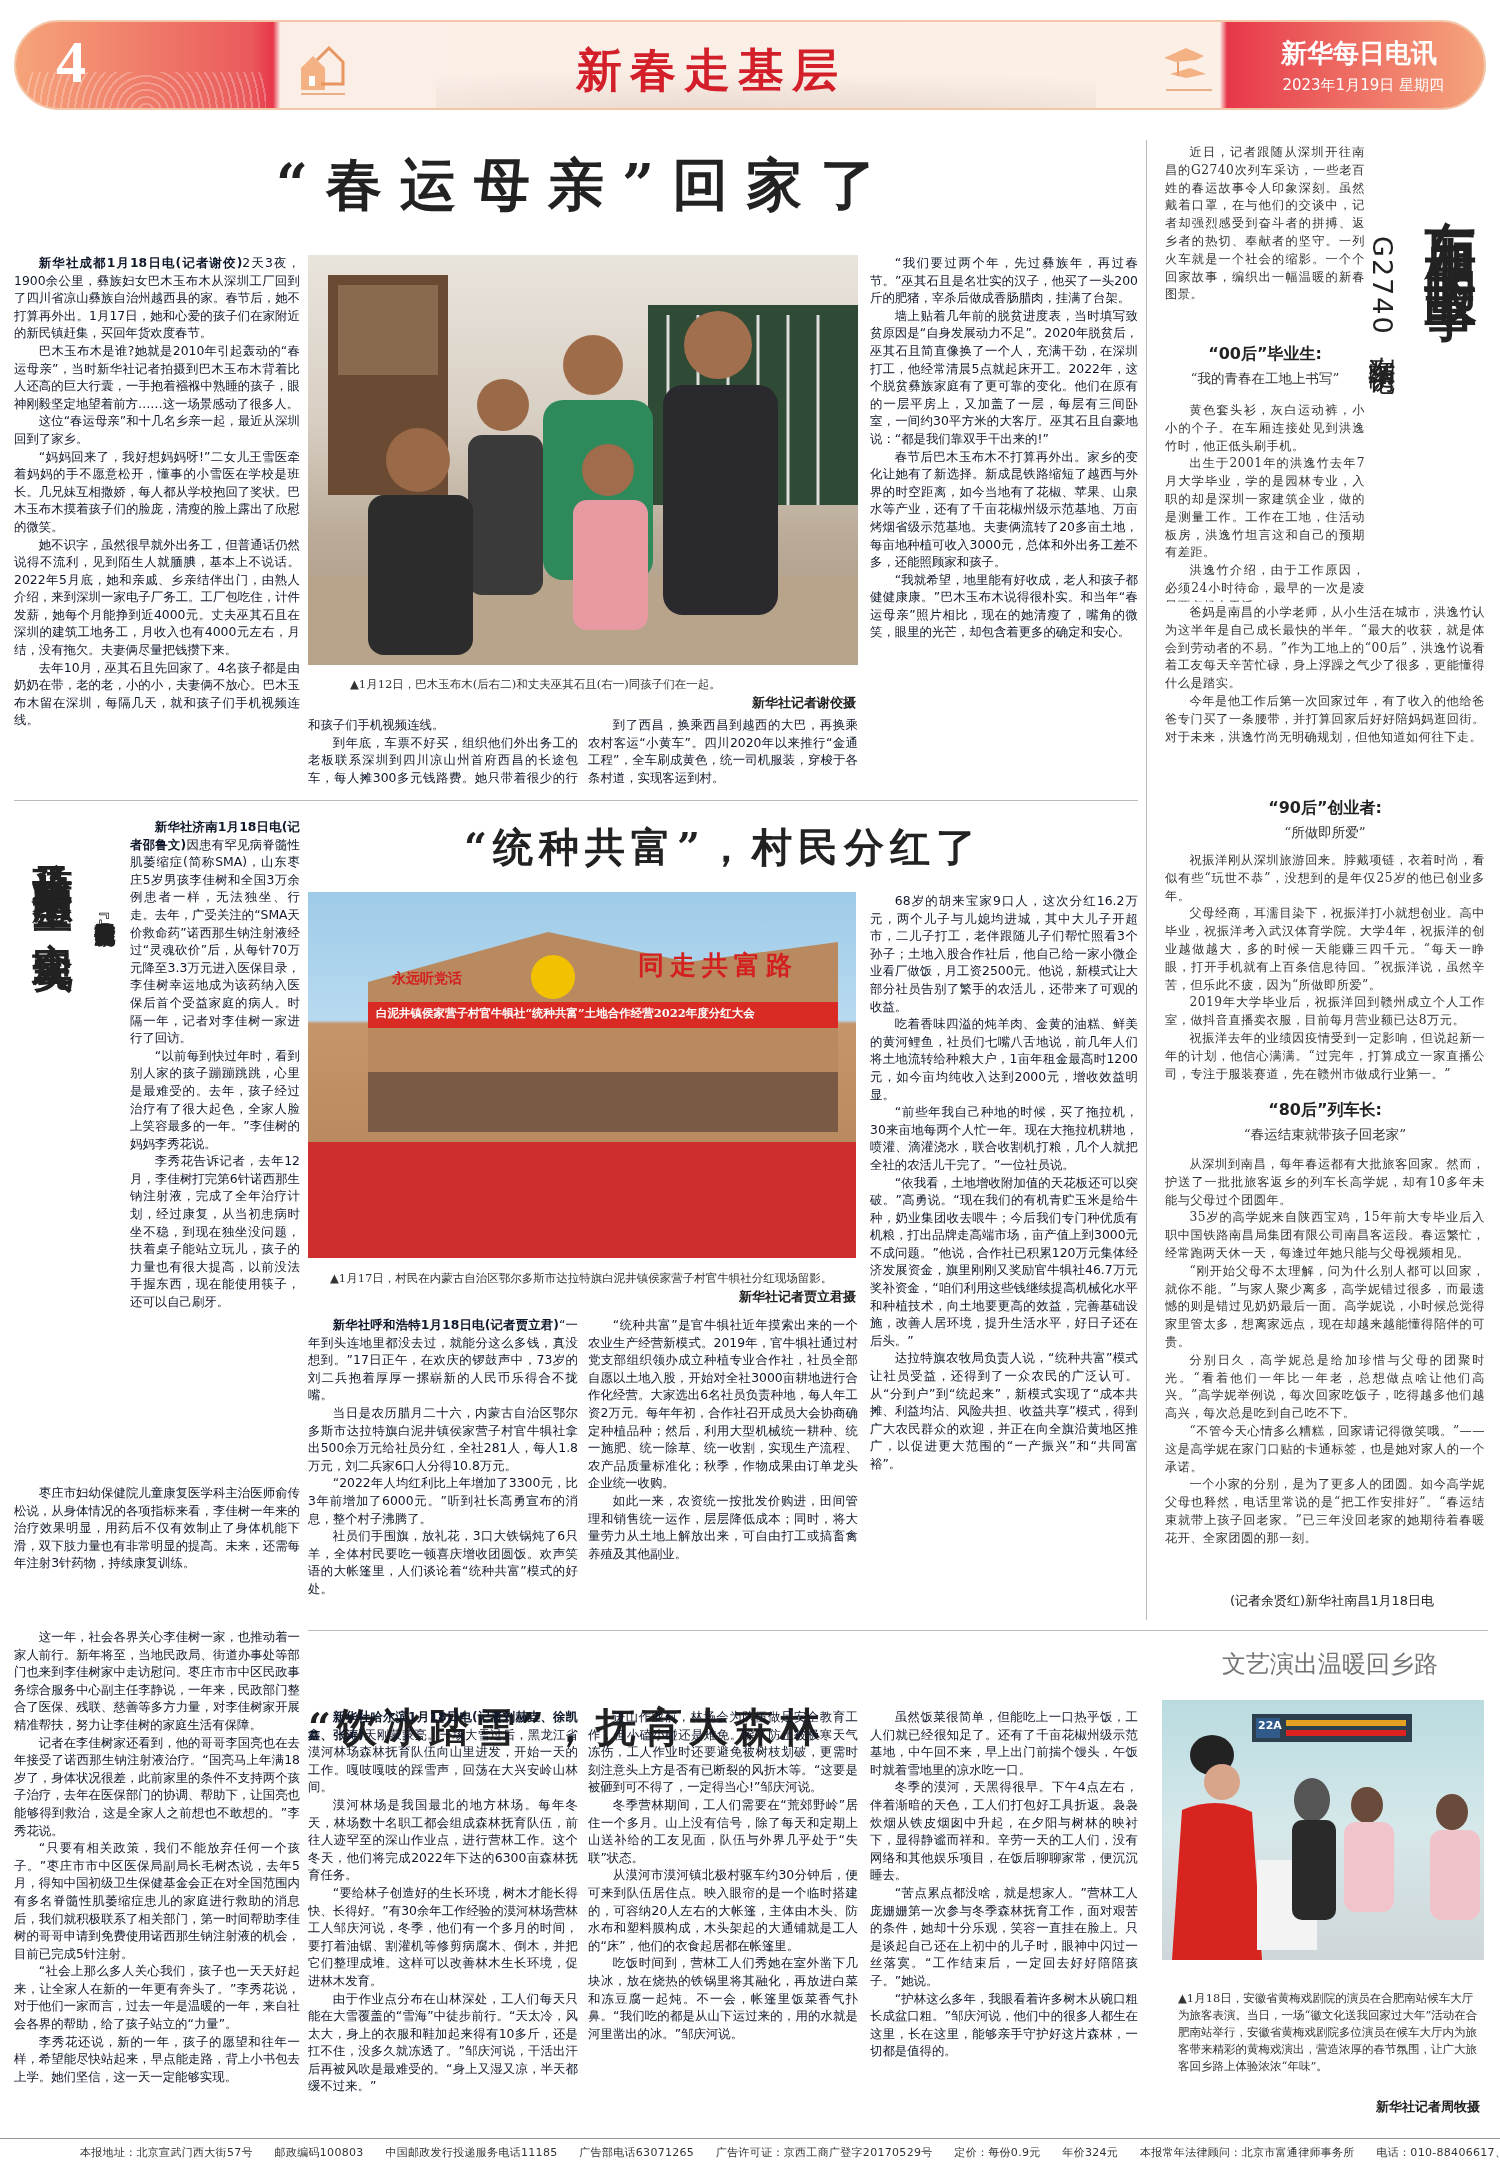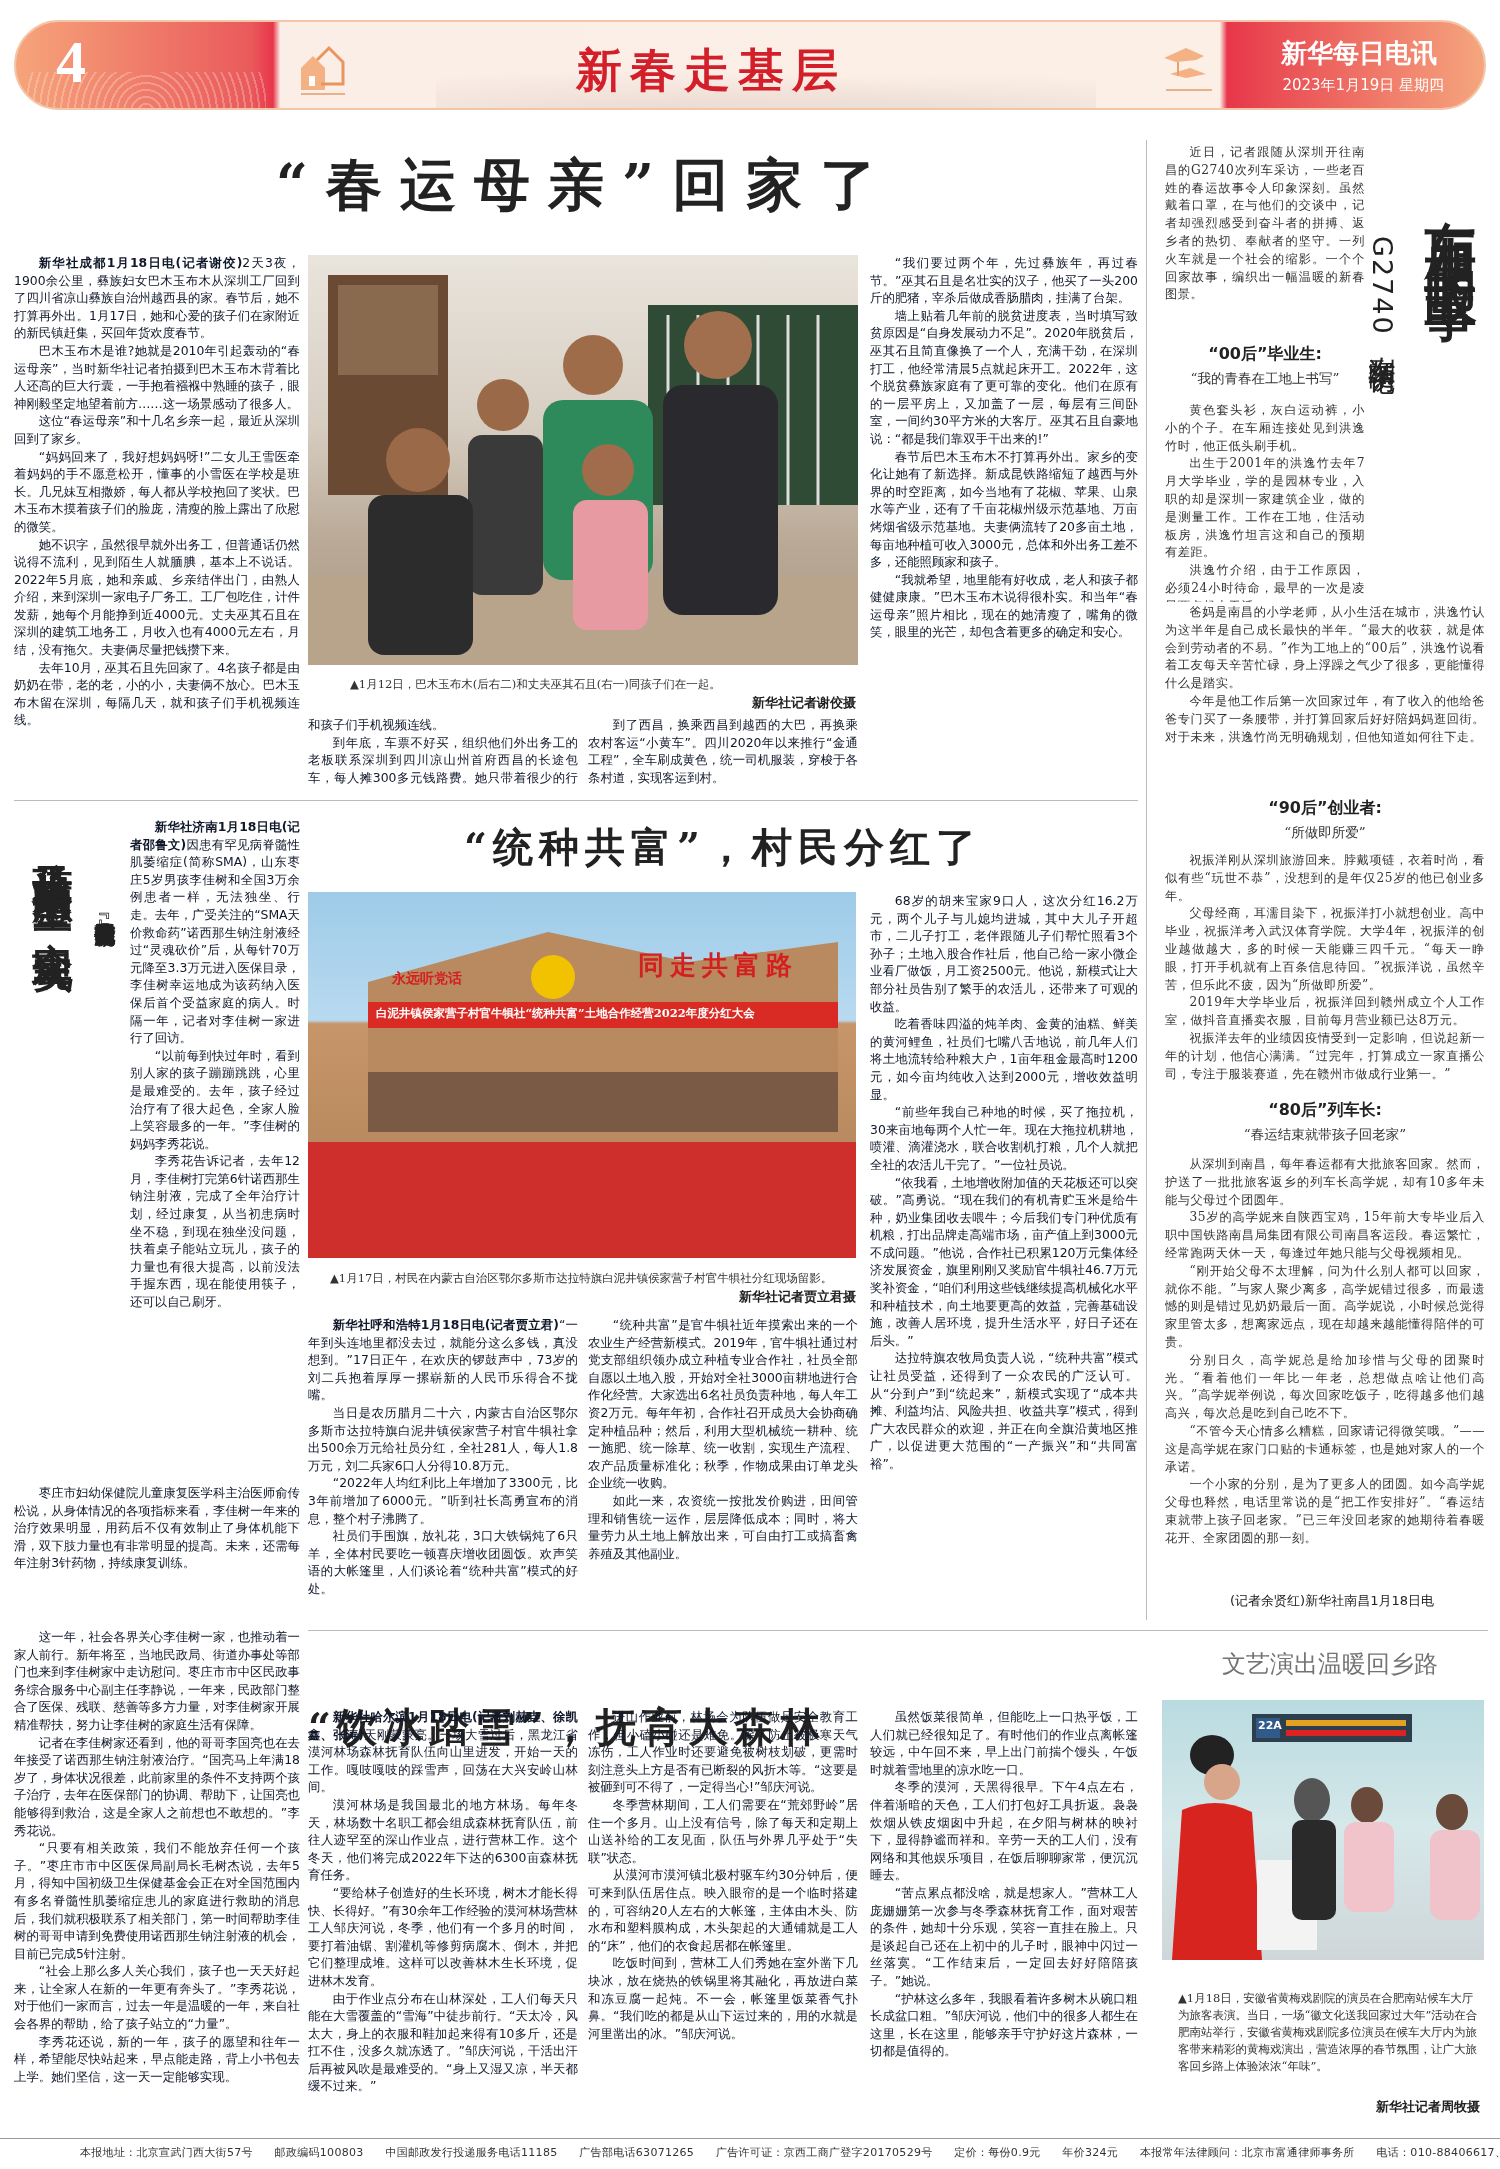--- a/index.html
+++ b/index.html
@@ -219,21 +219,21 @@
   <p>“要给林子创造好的生长环境，树木才能长得快、长得好。”有30余年工作经验的漠河林场营林工人邹庆河说，冬季，他们有一个多月的时间，要打着油锯、割灌机等修剪病腐木、倒木，并把它们整理成堆。这样可以改善林木生长环境，促进林木发育。</p>
   <p>由于作业点分布在山林深处，工人们每天只能在大雪覆盖的“雪海”中徒步前行。“天太冷，风太大，身上的衣服和鞋加起来得有10多斤，还是扛不住，没多久就冻透了。”邹庆河说，干活出汗后再被风吹是最难受的。“身上又湿又凉，半天都缓不过来。”</p>
 </div>
 <div class="abs txt" style="left:588px;top:1708px;width:270px;height:420px">
   <p>进山作业前，林场会为队伍做足安全教育工作，但小磕小碰还是难免。除了防止被极寒天气冻伤，工人作业时还要避免被树枝划破，更需时刻注意头上方是否有已断裂的风折木等。“这要是被砸到可不得了，一定得当心!”邹庆河说。</p>
   <p>冬季营林期间，工人们需要在“荒郊野岭”居住一个多月。山上没有信号，除了每天和定期上山送补给的工友见面，队伍与外界几乎处于“失联”状态。</p>
   <p>从漠河市漠河镇北极村驱车约30分钟后，便可来到队伍居住点。映入眼帘的是一个临时搭建的，可容纳20人左右的大帐篷，主体由木头、防水布和塑料膜构成，木头架起的大通铺就是工人的“床”，他们的衣食起居都在帐篷里。</p>
   <p>吃饭时间到，营林工人们秀她在室外凿下几块冰，放在烧热的铁锅里将其融化，再放进白菜和冻豆腐一起炖。不一会，帐篷里饭菜香气扑鼻。“我们吃的都是从山下运过来的，用的水就是河里凿出的冰。”邹庆河说。</p>
 </div>
 <div class="abs txt" style="left:870px;top:1708px;width:268px;height:420px">
-  <p>虽然饭菜很简单，但能吃上一口热乎饭，工人们就已经很知足了。有时他们的作业点离帐篷较远，中午回不来，早上出门前揣个馒头，午饭时就着雪地里的凉水吃一口。</p>
+  <p>虽然饭菜很简单，但能吃上一口热乎饭，工人们就已经很知足了。还有了千亩花椒州级示范基地，中午回不来，早上出门前揣个馒头，午饭时就着雪地里的凉水吃一口。</p>
   <p>冬季的漠河，天黑得很早。下午4点左右，伴着渐暗的天色，工人们打包好工具折返。袅袅炊烟从铁皮烟囱中升起，在夕阳与树林的映衬下，显得静谧而祥和。辛劳一天的工人们，没有网络和其他娱乐项目，在饭后聊聊家常，便沉沉睡去。</p>
   <p>“苦点累点都没啥，就是想家人。”营林工人庞姗姗第一次参与冬季森林抚育工作，面对艰苦的条件，她却十分乐观，笑容一直挂在脸上。只是谈起自己还在上初中的儿子时，眼神中闪过一丝落寞。“工作结束后，一定回去好好陪陪孩子。”她说。</p>
   <p>“护林这么多年，我眼看着许多树木从碗口粗长成盆口粗。”邹庆河说，他们中的很多人都生在这里，长在这里，能够亲手守护好这片森林，一切都是值得的。</p>
 </div>
 
 <div class="abs" style="left:1180px;top:1648px;width:300px;font-size:24px;text-align:center;color:#737373;font-family:'DejaVu Serif',serif">文艺演出温暖回乡路</div>
 <div class="abs photo" style="left:1162px;top:1700px;width:322px;height:260px;background:linear-gradient(180deg,#b9dbe0 0%,#d6e8ea 50%,#cfd6d9 100%)">
   <svg width="322" height="260" viewBox="0 0 322 260">
     <rect x="90" y="14" width="160" height="28" fill="#2d3e4c"></rect>
     <rect x="94" y="18" width="24" height="20" fill="#2f5a8a"></rect>

